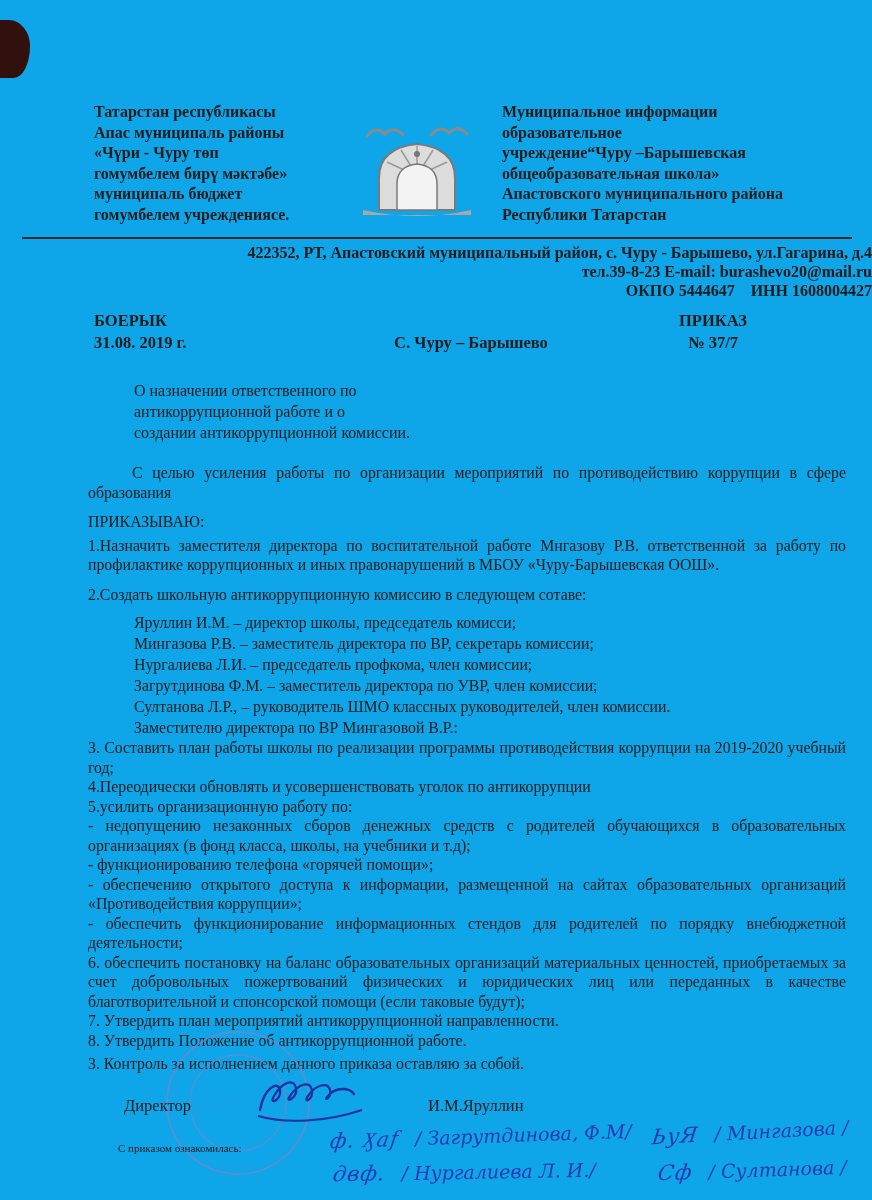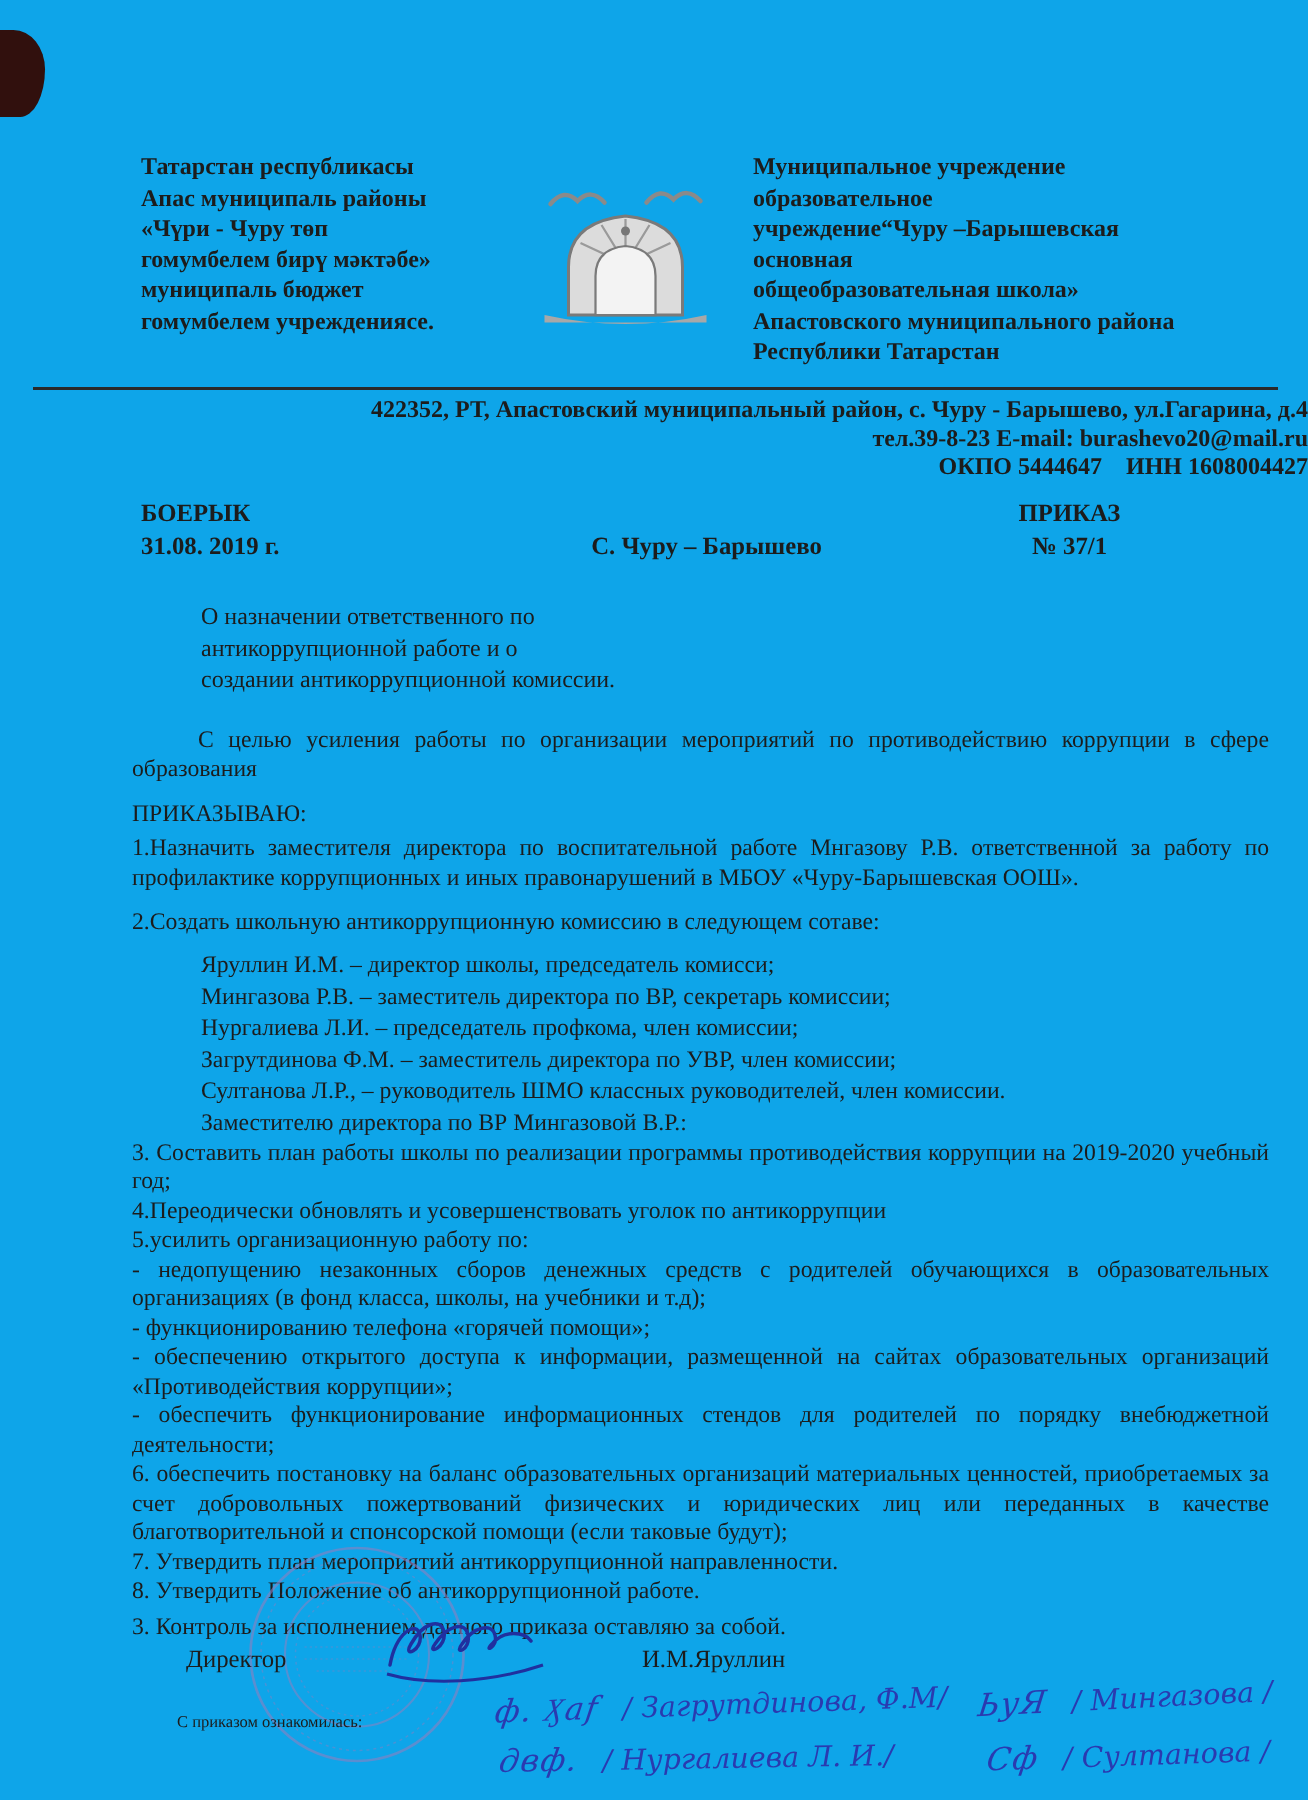--- a/index.html
+++ b/index.html
@@ -62,24 +62,23 @@
         <path d="M14 18 q9 -11 18 -2 q9 -9 18 1" stroke="#8a8a8a" fill="none" stroke-width="3" stroke-linecap="round"></path>
         <path d="M78 17 q9 -11 18 -2 q9 -9 18 1" stroke="#8a8a8a" fill="none" stroke-width="3" stroke-linecap="round"></path>
         <path d="M26 92 L26 60 Q26 30 64 26 Q102 30 102 60 L102 92 Z" fill="#dcdcdc" stroke="#7a7a7a" stroke-width="2"></path>
         <path d="M64 58 L34 44 M64 58 L48 32 M64 58 L64 28 M64 58 L80 32 M64 58 L94 44" stroke="#9a9a9a" stroke-width="1.5"></path>
         <path d="M44 92 L44 66 Q44 48 64 46 Q84 48 84 66 L84 92 Z" fill="#f3f3f3" stroke="#7a7a7a" stroke-width="1.5"></path>
         <circle cx="64" cy="36" r="3" fill="#777"></circle>
         <path d="M10 92 Q64 104 118 92 L118 97 L10 97 Z" fill="#a8a8a8"></path>
       </svg>
     </div>
     <div class="h-right">
-      <div>Муниципальное учреждение</div>
+      <div>Муниципальное информации</div>
       <div>образовательное</div>
       <div>учреждение“Чуру –Барышевская</div>
-      <div>основная</div>
       <div>общеобразовательная школа»</div>
       <div>Апастовского муниципального района</div>
       <div>Республики Татарстан</div>
     </div>
   </div>
 
   <div class="rule"></div>
 
   <div class="contact">
     <div>422352, РТ, Апастовский муниципальный район, с. Чуру - Барышево, ул.Гагарина, д.4</div>
@@ -88,21 +87,21 @@
   </div>
 
   <div class="meta">
     <div class="meta-left">
       <div>БОЕРЫК</div>
       <div>31.08. 2019 г.</div>
     </div>
     <div class="meta-center">С. Чуру – Барышево</div>
     <div class="meta-right">
       <div>ПРИКАЗ</div>
-      <div>№ 37/1</div>
+      <div>№ 37/7</div>
     </div>
   </div>
 
   <div class="subject">
     <div>О назначении ответственного  по</div>
     <div>антикоррупционной работе  и о</div>
     <div>создании  антикоррупционной комиссии.</div>
   </div>
 
   <div class="bodytext">

